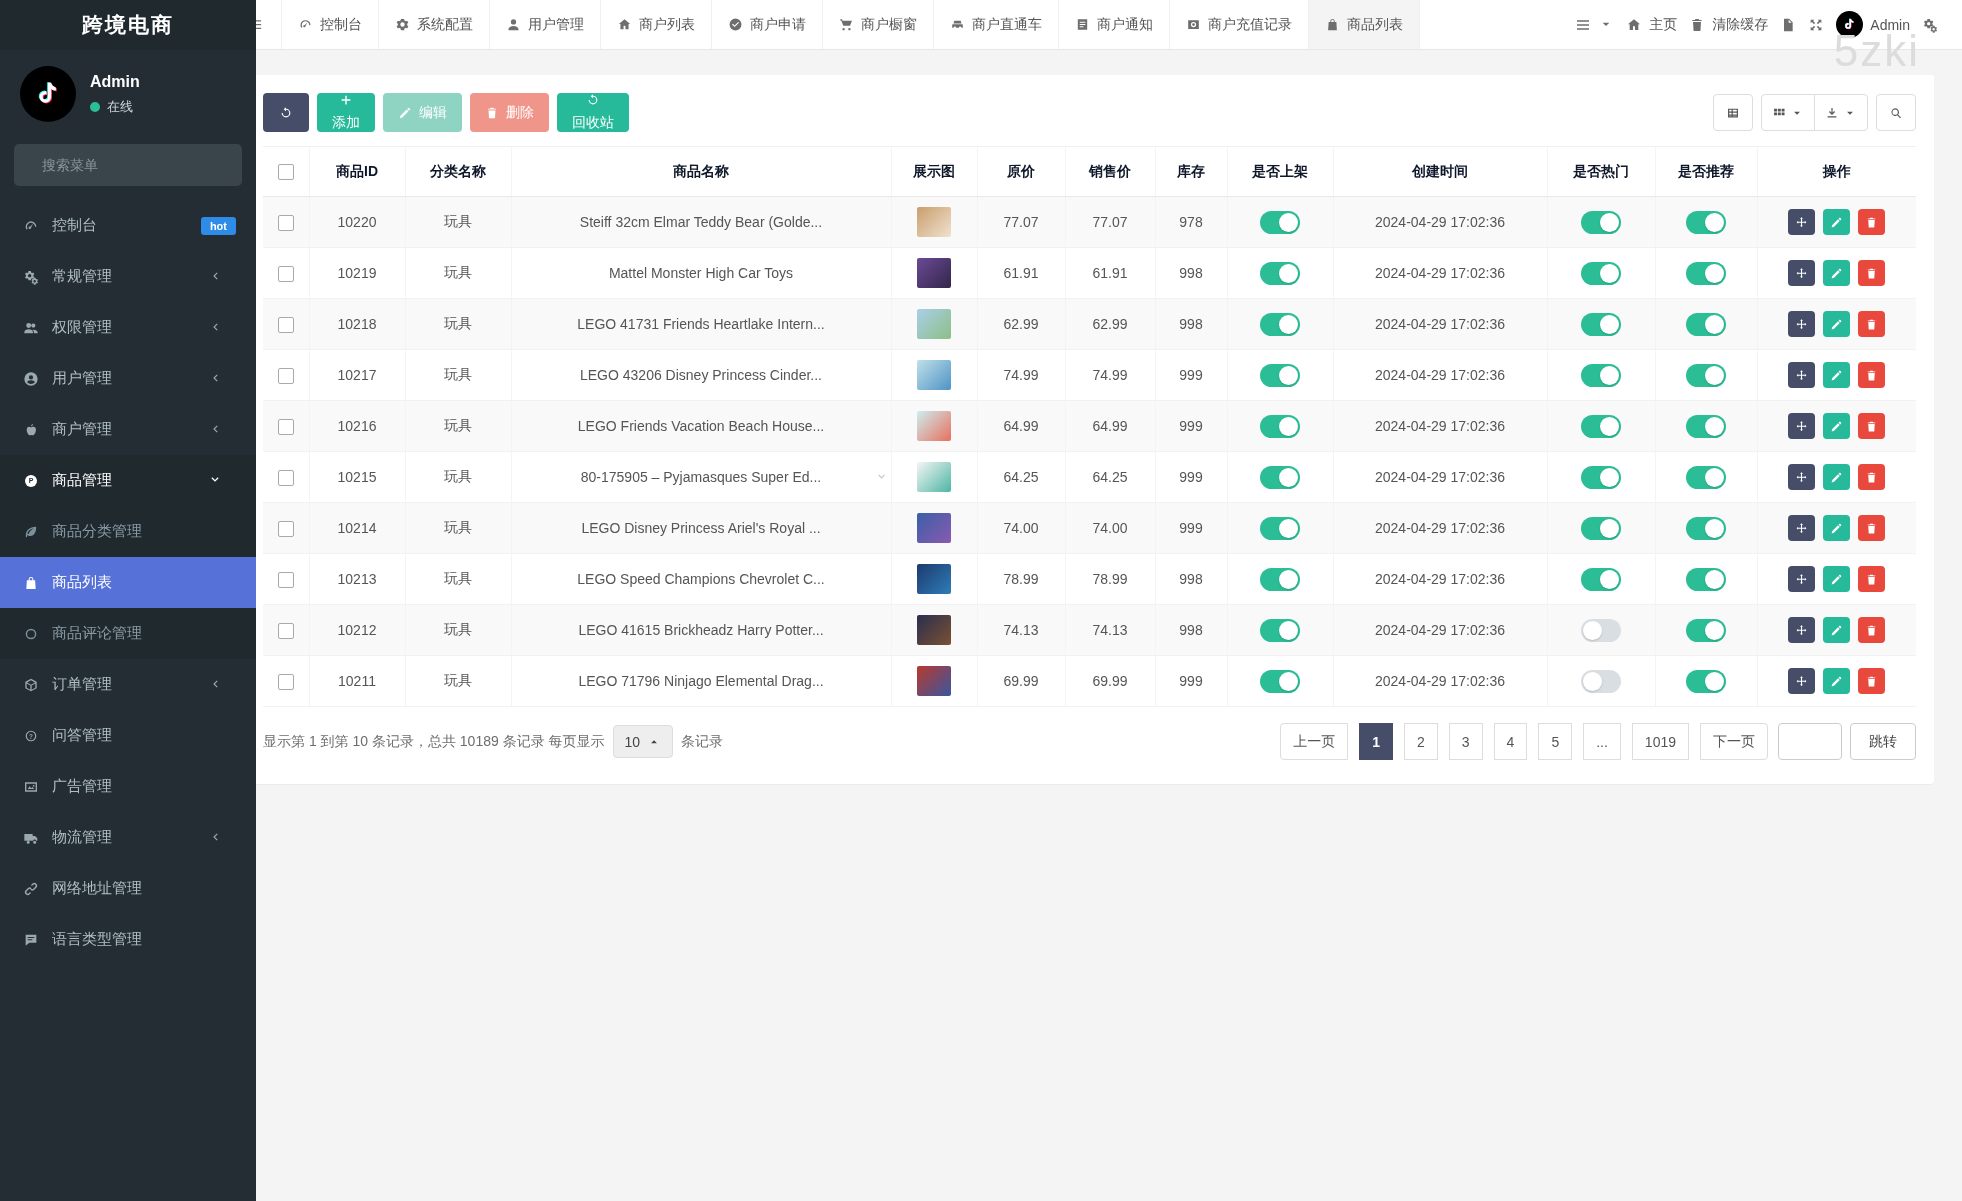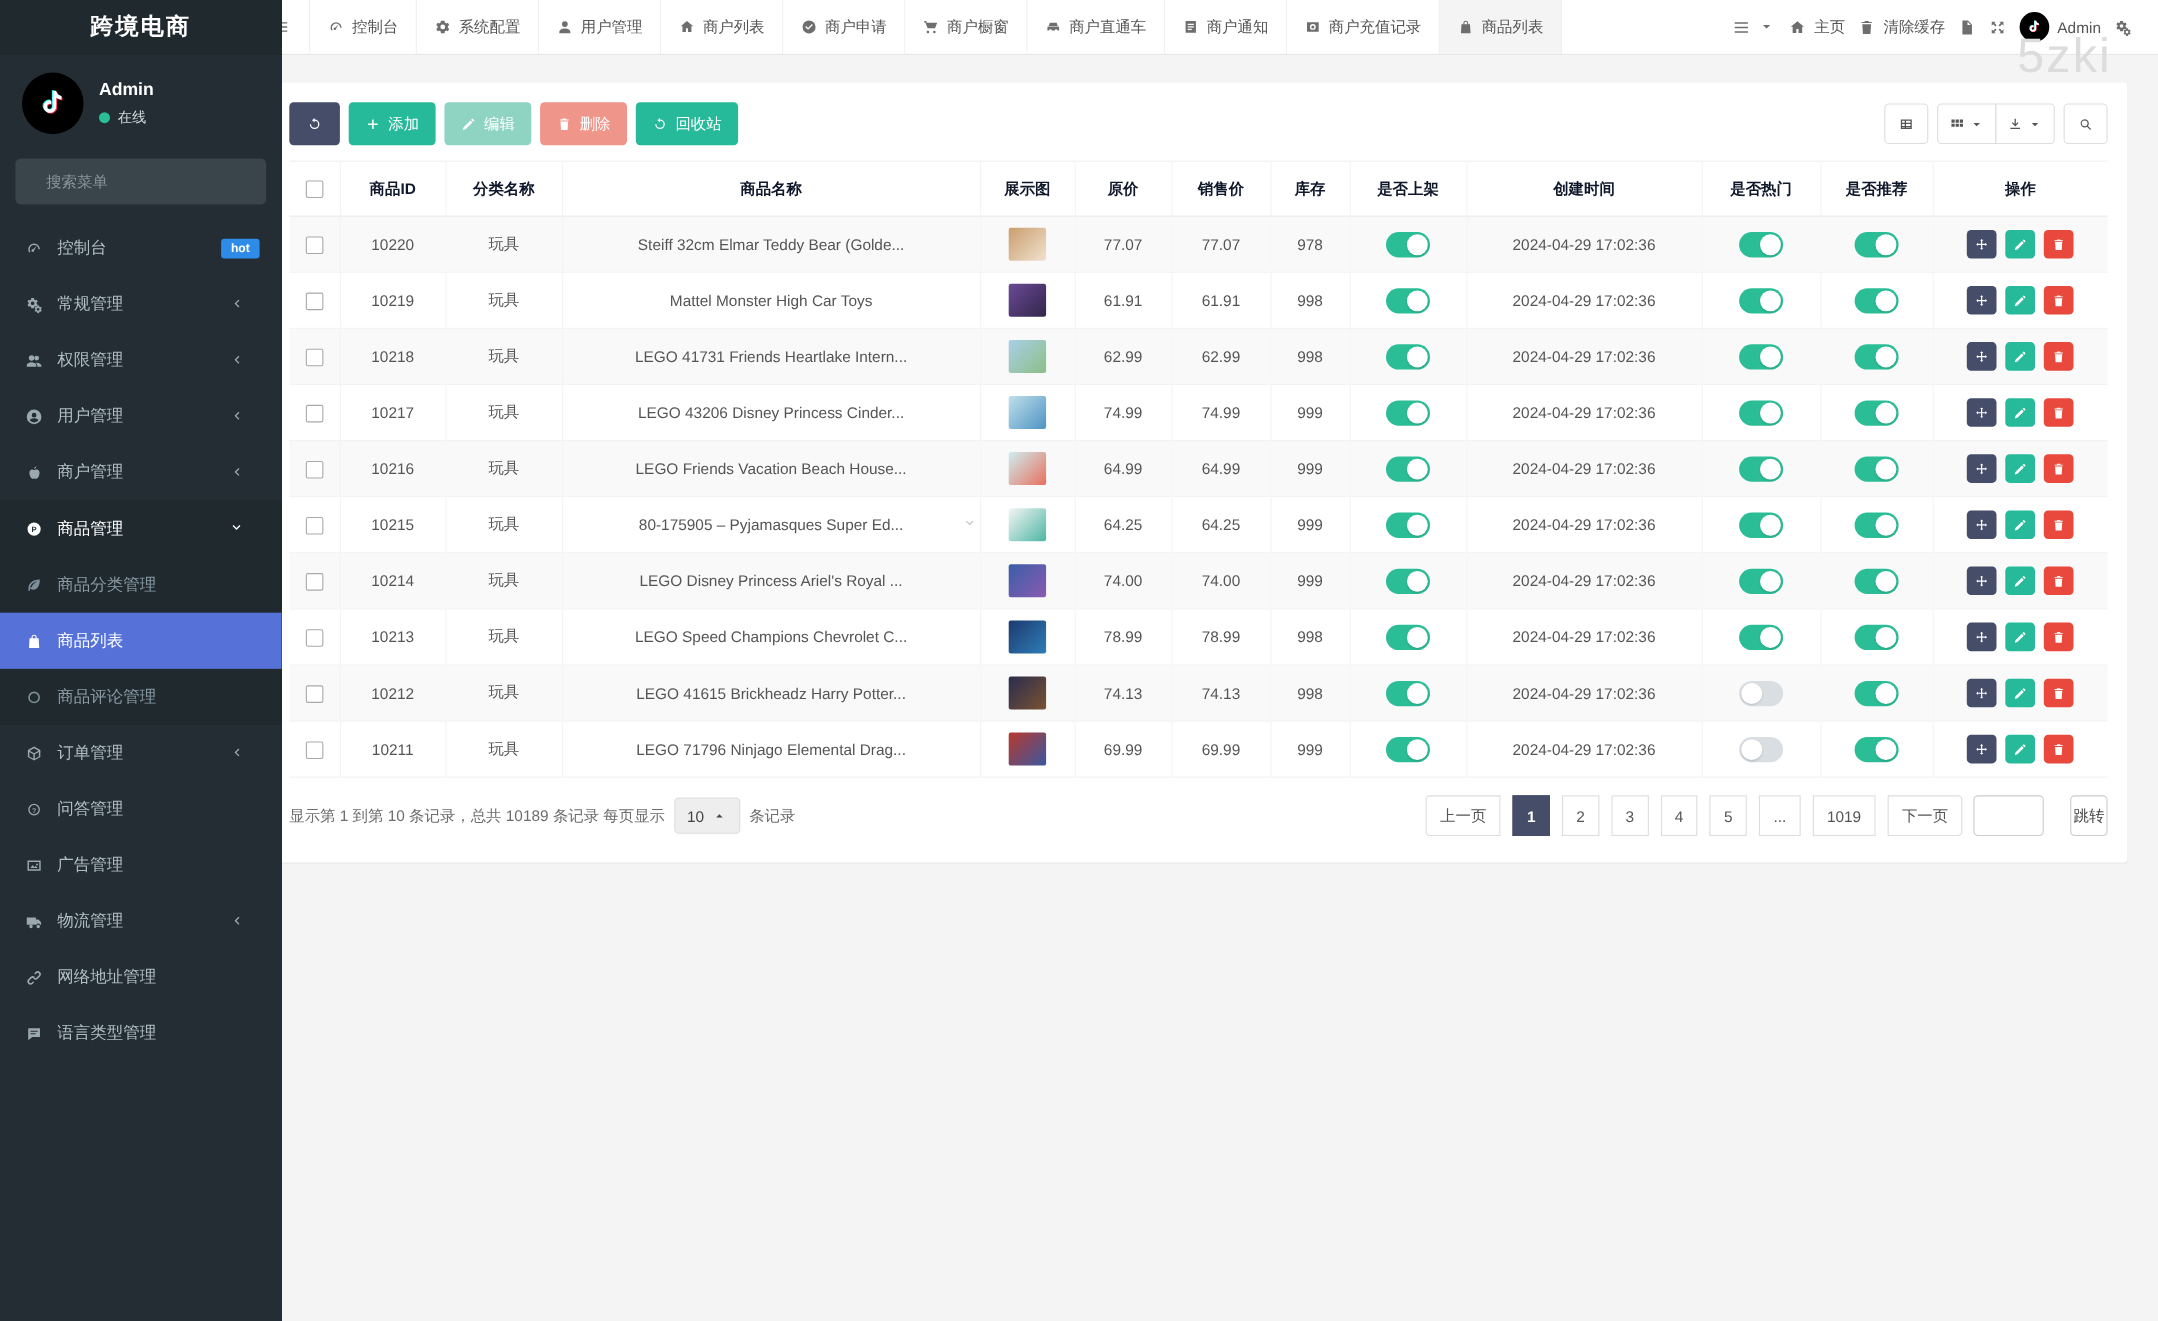--- a/index.html
+++ b/index.html
@@ -59,21 +59,21 @@
   
   .main { position:absolute; left:230px; top:50px; right:0; bottom:0; background:#f4f4f4; }
   .card { position:absolute; left:15px; top:25px; width:1689px; min-height:685px; background:#fff;
     border-radius:3px; padding:18px 18px 24px; box-shadow:0 1px 1px rgba(0,0,0,.04); }
   .toolbar { display:flex; align-items:center; }
   .tbtn { height:39px; border:none; border-radius:4px; color:#fff; font-size:14px; padding:0 15px;
     margin-right:8px; display:inline-flex; align-items:center; gap:7px; cursor:pointer;
     font-family:inherit; }
   .tbtn .ic { font-size:14px; }
   .tbtn.dark { background:#454d69; width:46px; justify-content:center; padding:0; font-size:15px; }
-  .tbtn.teal { background:#26b99a; }
+  .tbtn.teal { background:#26b99a;flex-direction:column; }
   .tbtn.teal-light { background:#8fd3c3; }
   .tbtn.red-light { background:#f0958a; }
   .card-tools { margin-left:auto; display:flex; align-items:center; gap:8px; }
   .ctool-group { display:flex; }
   .ctool { height:37px; min-width:40px; background:#fff; border:1px solid #ddd; border-radius:4px;
     color:#555; display:inline-flex; align-items:center; justify-content:center; gap:4px; padding:0 10px;
     cursor:pointer; font-size:14px; }
   .ctool-group .ctool:first-child { border-top-right-radius:0; border-bottom-right-radius:0; }
   .ctool-group .ctool:last-child { border-top-left-radius:0; border-bottom-left-radius:0; margin-left:-1px; }
 
@@ -109,21 +109,21 @@
   .pager { margin-left:auto; display:flex; align-items:center; }
   .pgroup { display:flex;gap:12px; }
   .pbtn { min-width:33px; height:37px; padding:0 12px; background:#fff; border:1px solid #ddd;
     margin-left:-1px; display:inline-flex; align-items:center; justify-content:center; font-size:14px;
     color:#555; cursor:pointer; }
   .pbtn:first-child { margin-left:0; border-radius:4px 0 0 4px; }
   .pbtn:last-child { border-radius:0 4px 4px 0; }
   .pbtn.active { background:#454d69; border-color:#454d69; color:#fff; font-weight:bold; }
   .jump-input { width:64px; height:37px; border:1px solid #ccc; border-radius:4px; margin-left:10px;
     outline:none; padding:0 8px; font-size:14px; }
-  .jump-btn { height:37px; padding:0 2px; margin-left:24px; background:#fff; border:1px solid #ccc;
+  .jump-btn { height:37px; padding:0 18px; margin-left:8px; background:#fff; border:1px solid #ccc;
     border-radius:4px; font-size:14px; color:#444; cursor:pointer; font-family:inherit; }
 </style>
 </head>
 <body>
 
 <aside class="sidebar">
   <div class="brand">跨境电商</div>
   <div class="user-panel">
     <div class="avatar">
         <svg class="ic" viewBox="0 0 24 24">

